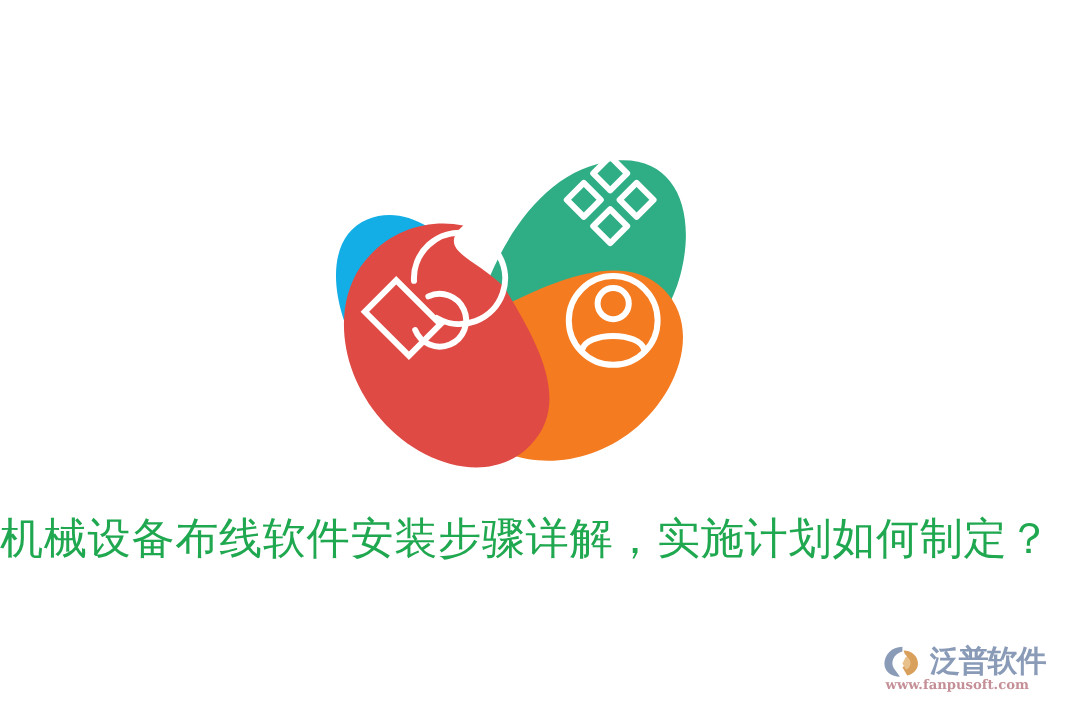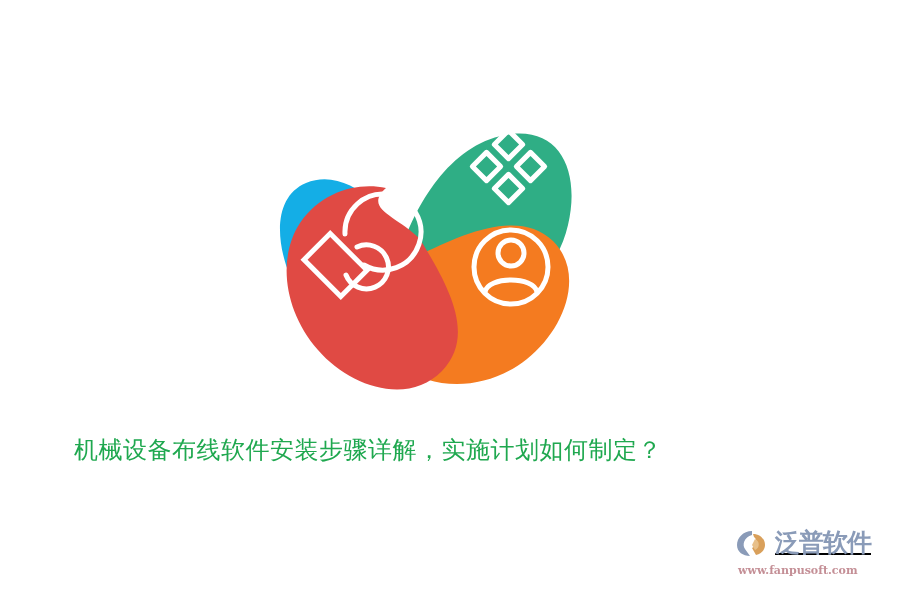--- a/index.html
+++ b/index.html
@@ -37,41 +37,40 @@
   }
 
   
   .headline {
     position: absolute;
     left: 0;
     top: 428px;
     width: 736px;
     text-align: center;
     font-family: "DejaVu Serif", "Liberation Serif", serif;
-    font-size: 24px;
+    font-size: 36px;
     line-height: 44px;
     letter-spacing: 0.5px;
     color: #1fa84f;
     white-space: nowrap;
   }
 
   
   .watermark {
     position: absolute;
     right: 14px;
     bottom: 10px;
     width: 150px;
     height: 62px;
   }
   .wm-top {
     display: flex;
-    align-items: flex-start;
+    align-items: flex-end;
     height: 38px;
     justify-content: flex-start;
-    text-decoration: underline;
   }
   .wm-mark {
     width: 36px;
     height: 30px;
     flex: 0 0 36px;
     margin-right: 3px;
   }
   .wm-brand {
     font-family: "DejaVu Sans", "Liberation Sans", sans-serif;
     font-size: 25px;

